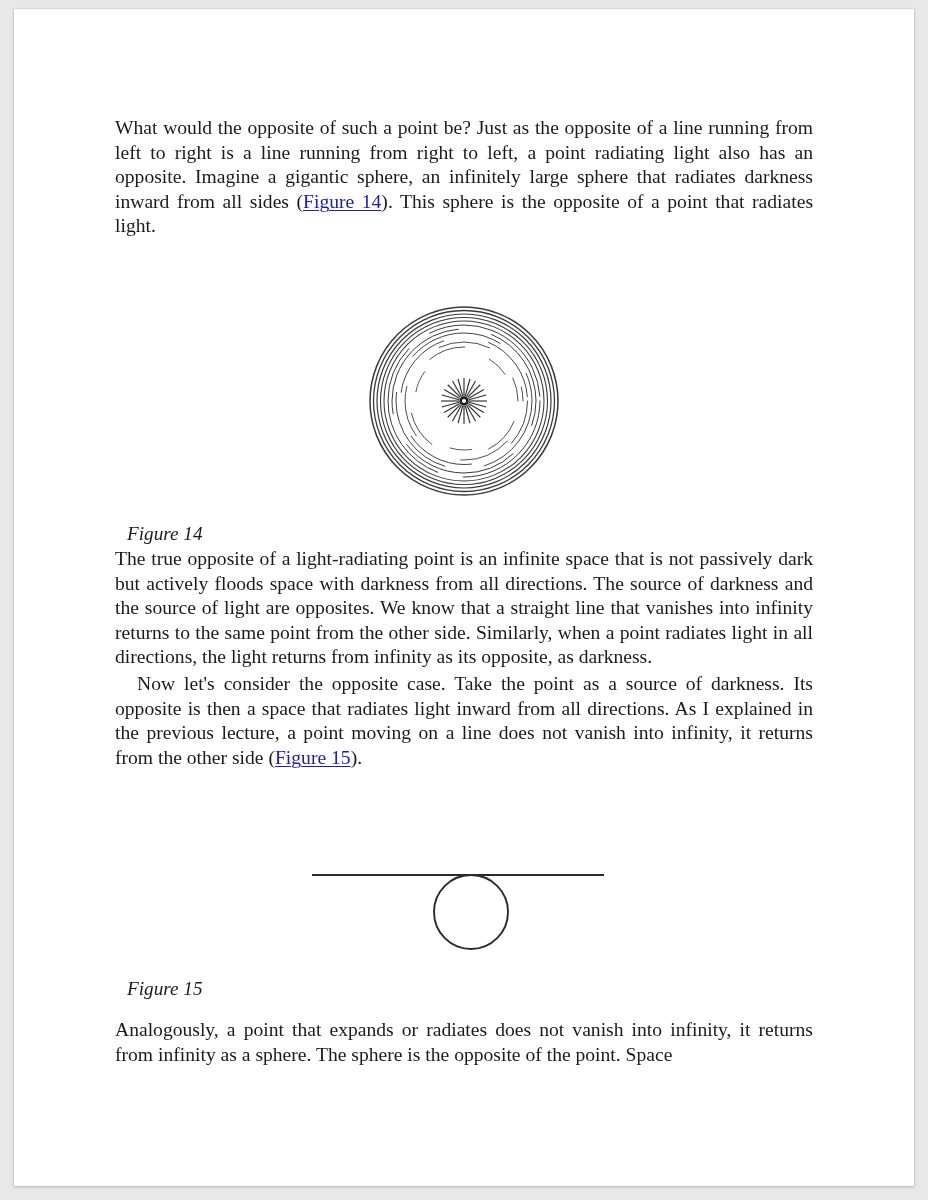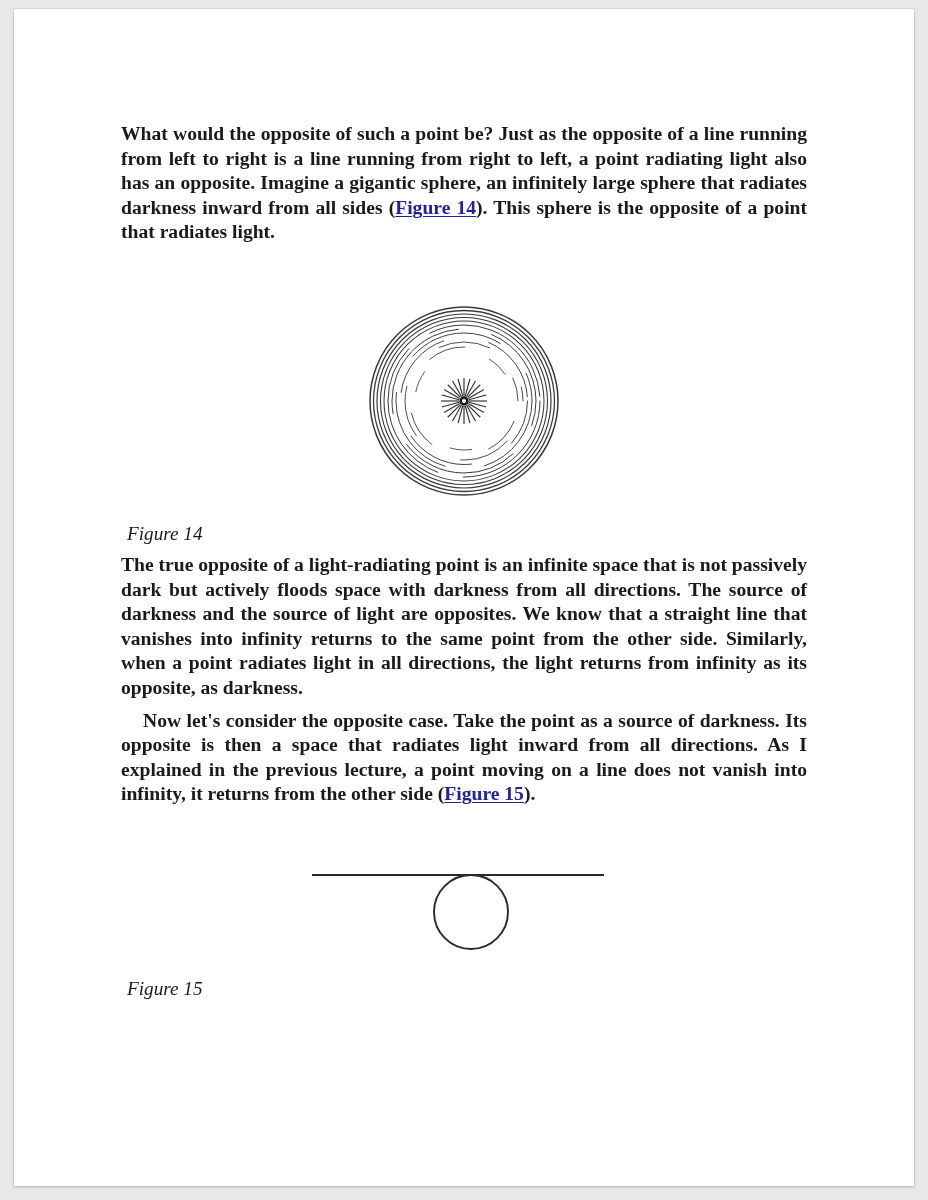--- a/index.html
+++ b/index.html
@@ -28,28 +28,27 @@
     top: 9px;
     width: 900px;
     height: 1177px;
     background: #ffffff;
     box-shadow: 0 1px 3px rgba(0,0,0,0.18), 0 0 0 1px rgba(0,0,0,0.05);
     box-sizing: border-box;
     overflow: hidden;
   }
 
   p.body-text {
-    margin: 8px;
+    margin: 2px;
     font-size: 19.6px;
     line-height: 24.6px;
     text-align: justify;
     text-justify: inter-word;
     color: #1a1a1a;
     font-family: "Liberation Serif", "DejaVu Serif", serif;
-    font-weight: bold;
   }
 
   p.body-text.indented {
     text-indent: 22px;
   }
 
   a.fig-link {
     color: #21219c;
     text-decoration: underline;
     text-decoration-thickness: 1px;
@@ -157,15 +156,18 @@
       <svg class="fig15-art" width="320" height="110" viewBox="0 0 320 110">
         <line x1="8" y1="21" x2="300" y2="21" stroke="#2a2a2a" stroke-width="2.1" stroke-linecap="butt"></line>
         <circle cx="167" cy="58" r="37" fill="none" stroke="#2a2a2a" stroke-width="1.9"></circle>
       </svg>
     </div>
 
     <div class="blk" style="left:113px; top:968px; width:400px;">
       <p class="figure-caption">Figure 15</p>
     </div>
 
+    <div class="blk" style="left:99px; top:1007px; width:702px;">
+      <p class="body-text">Analogously, a point that expands or radiates does not vanish into infinity, it returns from infinity as a sphere. The sphere is the opposite of the point. Space</p>
+    </div>
 
   </div>
 </div>
 
 </body></html>

